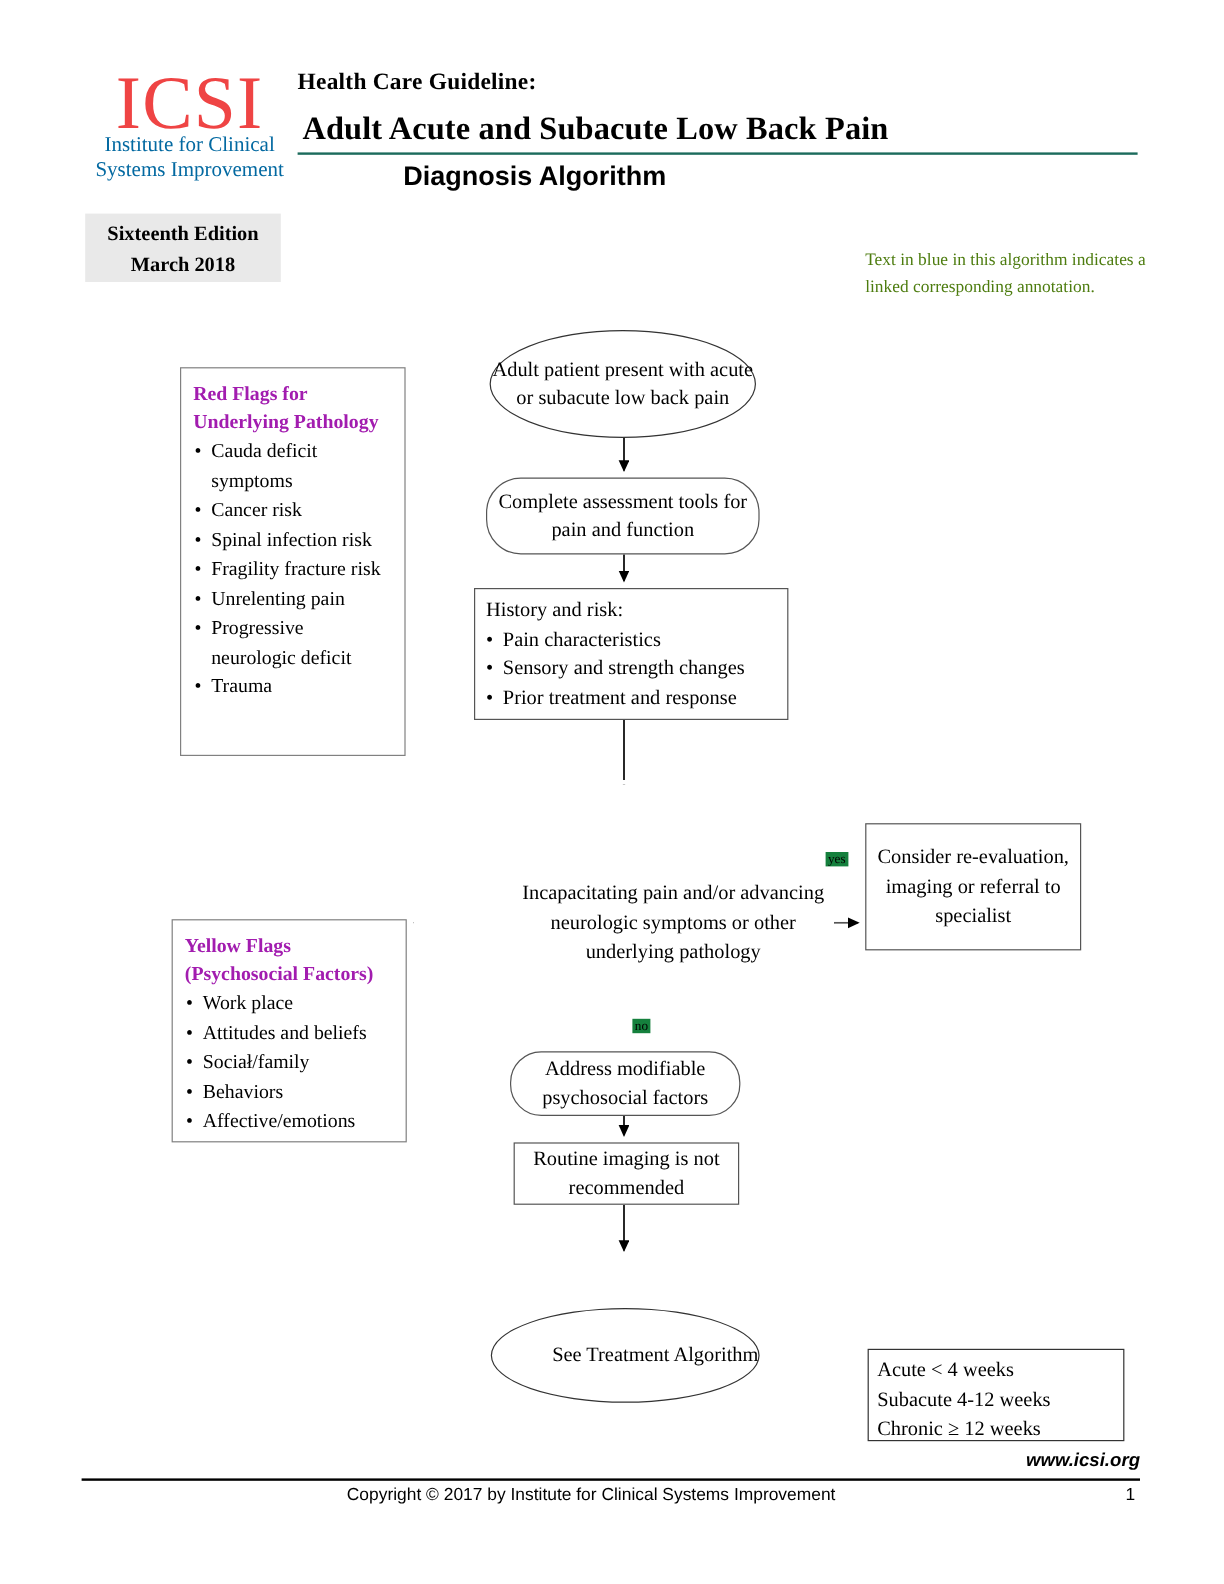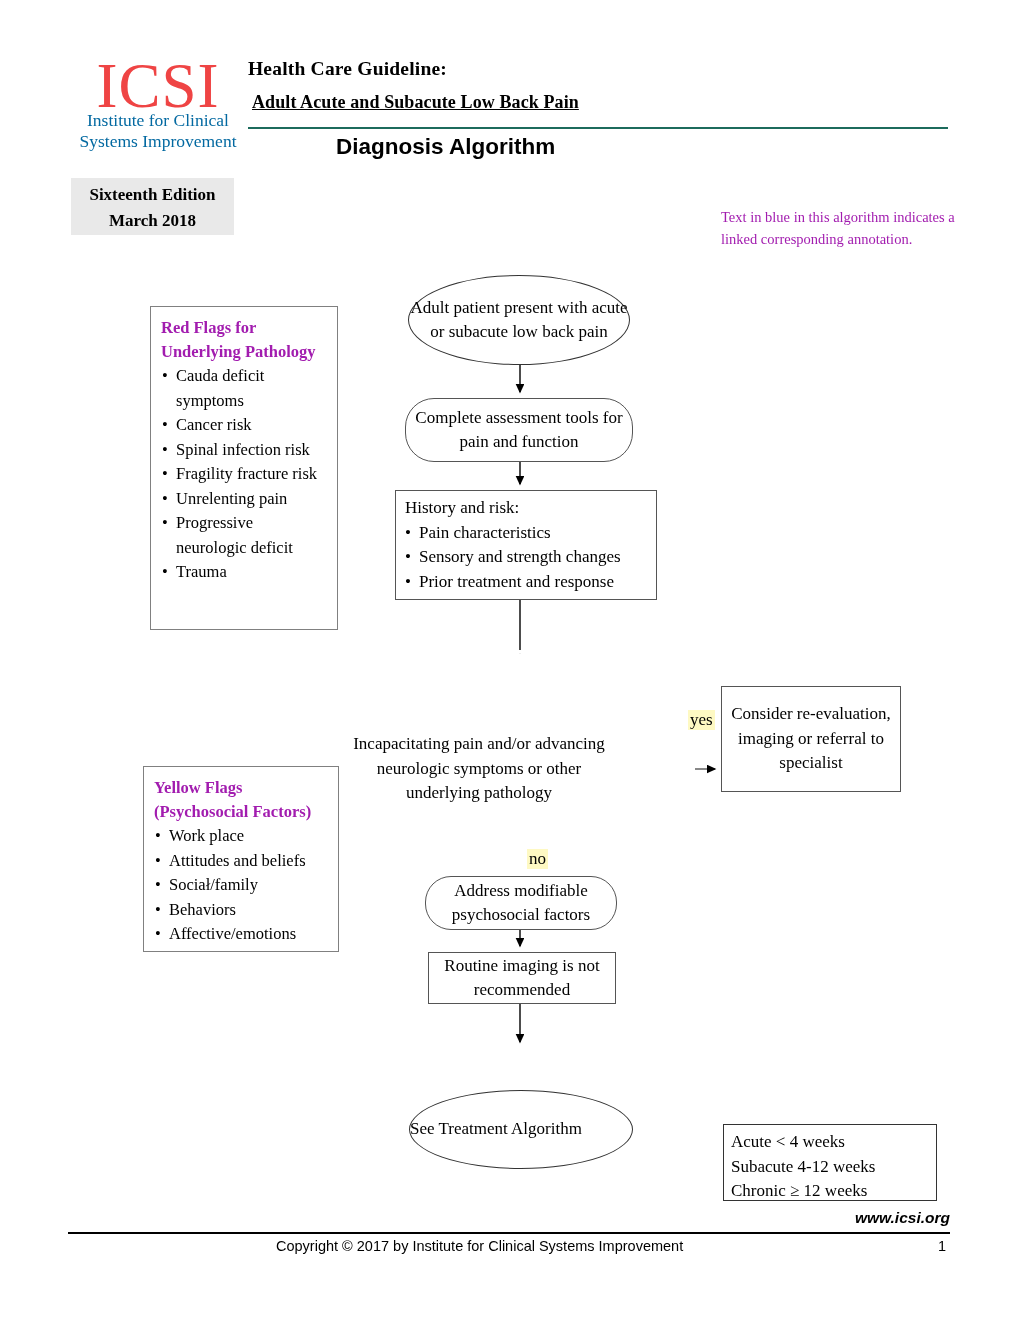--- a/index.html
+++ b/index.html
@@ -59,25 +59,24 @@
     left: 248px;
     top: 58px;
     font-size: 19.5px;
     font-weight: bold;
     letter-spacing: 0.2px;
   }
   #main-title {
     position: absolute;
     left: 252px;
     top: 92px;
-    font-size: 18px;
+    font-size: 27px;
     font-weight: bold;
     letter-spacing: 0.1px;
     white-space: nowrap;
-    text-decoration: underline;
   }
   #title-rule {
     position: absolute;
     left: 248px;
     top: 127px;
     width: 700px;
     height: 2px;
     background: #1c6b5c;
   }
   #algorithm-subtitle {
@@ -87,21 +86,21 @@
     font-family: "Liberation Sans", "DejaVu Sans", sans-serif;
     font-size: 22.5px;
     font-weight: bold;
   }
 
   #blue-note {
     position: absolute;
     left: 721px;
     top: 207px;
     width: 250px;
-    color: #a21caf;
+    color: #4d7c0f;
     font-size: 14.5px;
     line-height: 21.5px;
   }
 
   
   .side-box {
     position: absolute;
     border: 1px solid #808080;
     background: #ffffff;
     box-sizing: border-box;
@@ -150,21 +149,21 @@
     left: 0;
     top: 0;
     width: 1020px;
     height: 1320px;
   }
   .node {
     position: absolute;
     box-sizing: border-box;
     display: flex;
     align-items: center;
-    justify-content: flex-start;
+    justify-content: flex-end;
     text-align: center;
     font-size: 17px;
     line-height: 24.5px;
     background: #ffffff;
   }
   .node.oval {
     border: 1px solid #333333;
     border-radius: 50%;
   }
   .node.rect {
@@ -214,22 +213,22 @@
     border: 1.3px solid #333333;
     box-sizing: border-box;
     padding: 5px 0 0 7px;
     font-size: 17px;
     line-height: 24.5px;
     background: #ffffff;
   }
 
   .edge-label {
     position: absolute;
-    font-size: 17px;
-    background: #fef9c3;
+    font-size: 11px;
+    background: #15803d;
     padding: 0 2px;
   }
   #label-yes { left: 688px; top: 710px; }
   #label-no  { left: 527px; top: 849px; }
 
   
   #footer-site {
     position: absolute;
     right: 70px;
     top: 1209px;
@@ -241,21 +240,21 @@
   #footer-rule {
     position: absolute;
     left: 68px;
     top: 1232px;
     width: 882px;
     height: 1.5px;
     background: #000000;
   }
   #footer-copyright {
     position: absolute;
-    left: 276px;
+    left: 289px;
     top: 1238px;
     font-family: "Liberation Sans", "DejaVu Sans", sans-serif;
     font-size: 14.5px;
   }
   #footer-page {
     position: absolute;
     left: 938px;
     top: 1238px;
     font-family: "Liberation Sans", "DejaVu Sans", sans-serif;
     font-size: 14.5px;

